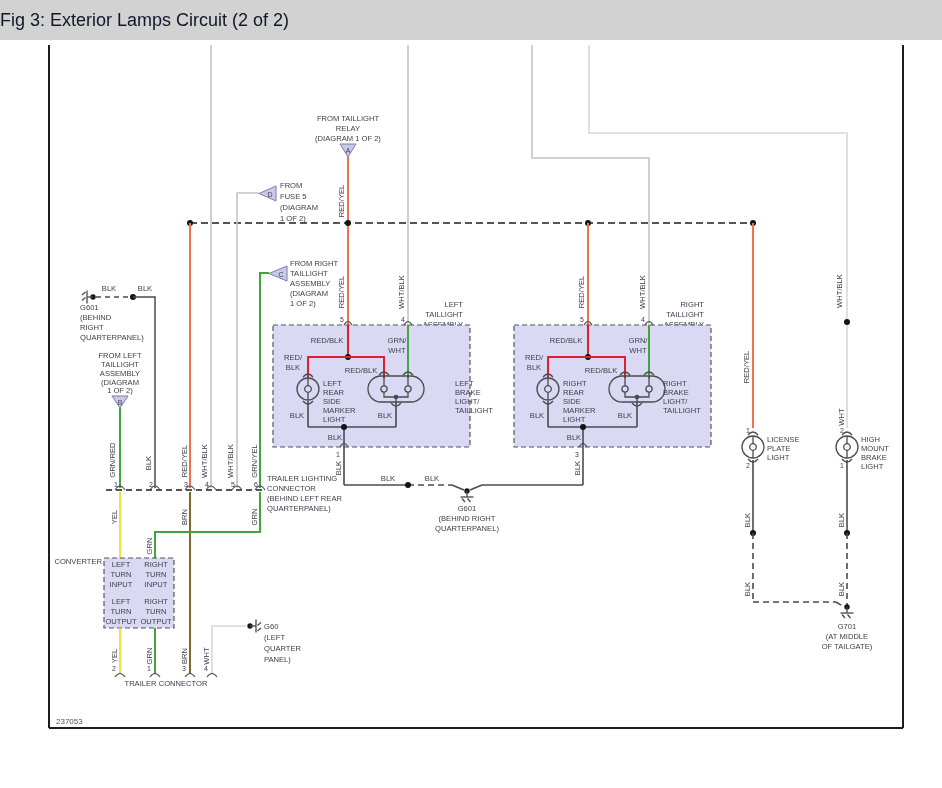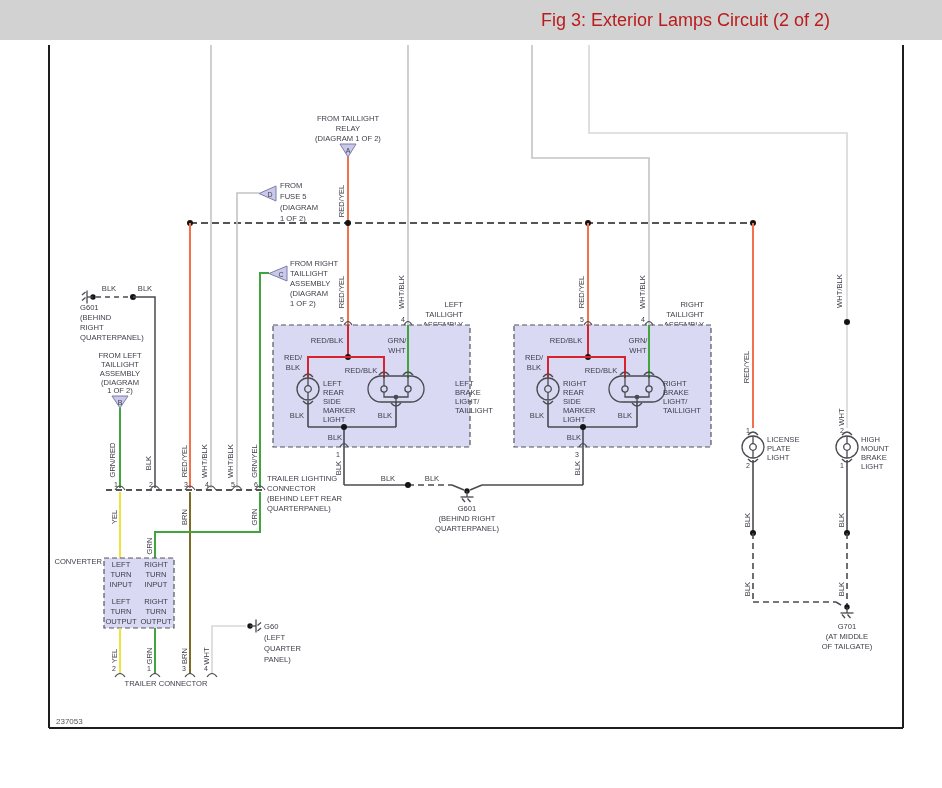--- a/index.html
+++ b/index.html
@@ -1,18 +1,18 @@
 <!DOCTYPE html>
 <html><head>
 <meta charset="utf-8">
 <style>
   html,body{margin:0;padding:0;background:#ffffff;}
   .page{position:relative;width:942px;height:788px;background:#ffffff;font-family:"Liberation Sans",sans-serif;overflow:hidden;}
   .titlebar{position:absolute;left:0;top:0;width:942px;height:40px;background:#d2d2d2;}
-  .titlebar .t{position:absolute;left:0;top:0;width:830px;text-align:right;line-height:40px;font-size:18px;color:#b91c1c;}
+  .titlebar .t{position:absolute;left:0;top:0;width:830px;text-align:left;line-height:40px;font-size:18px;color:#0f172a;}
   svg{position:absolute;left:0;top:0;}
   text{font-family:"Liberation Sans",sans-serif;fill:#3d3d49;}
   .lbl{font-size:7.6px;}
   .pin{font-size:7px;}
   .tri-letter{font-size:7px;fill:#3d3d55;}
   .figid{font-size:8px;fill:#55555c;}
   .sym{stroke:#4a4a50;fill:none;stroke-width:1.3;}
   .arc{stroke:#4a4a50;fill:none;stroke-width:1.1;}
   .dot{fill:#141414;stroke:none;}
   .boxfill{fill:#d9d9f3;stroke:#55555f;stroke-width:1.2;stroke-dasharray:5,3;}

